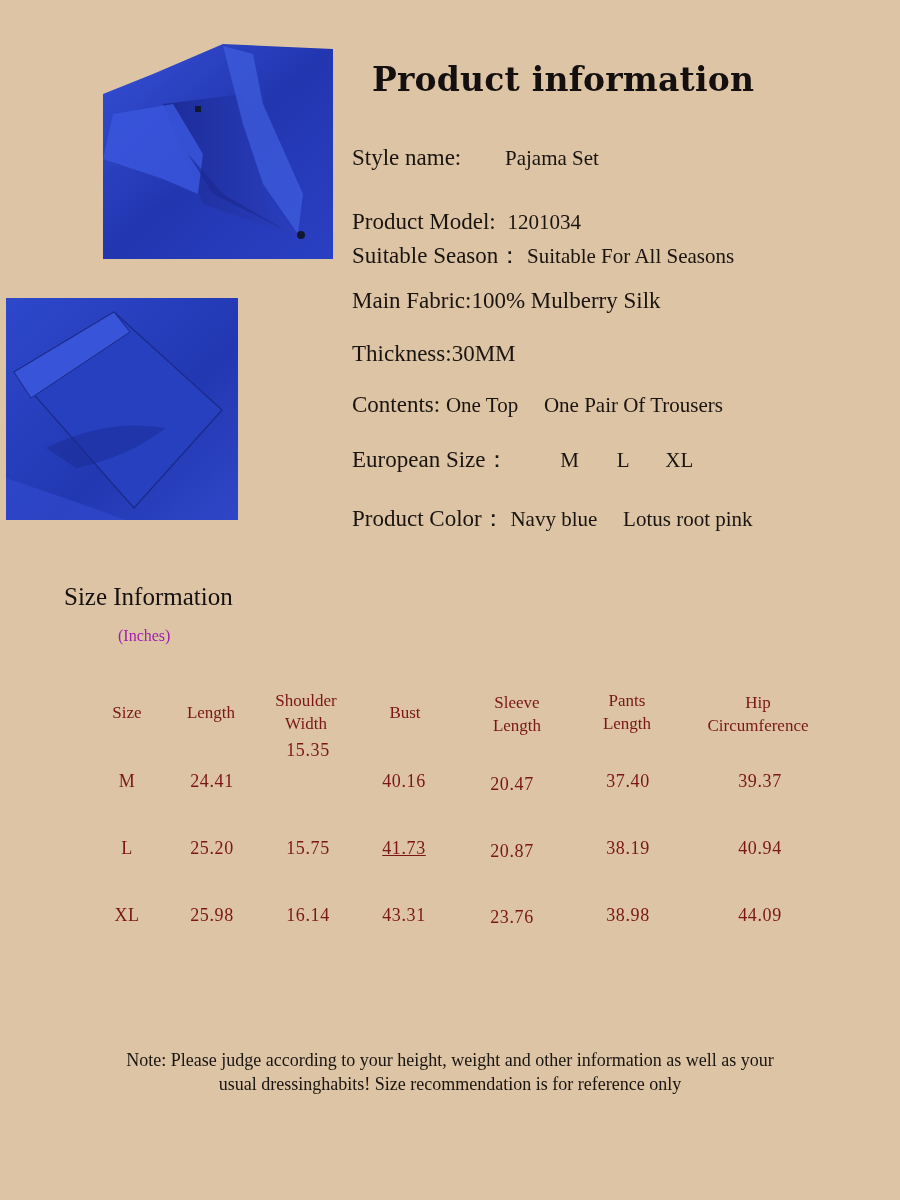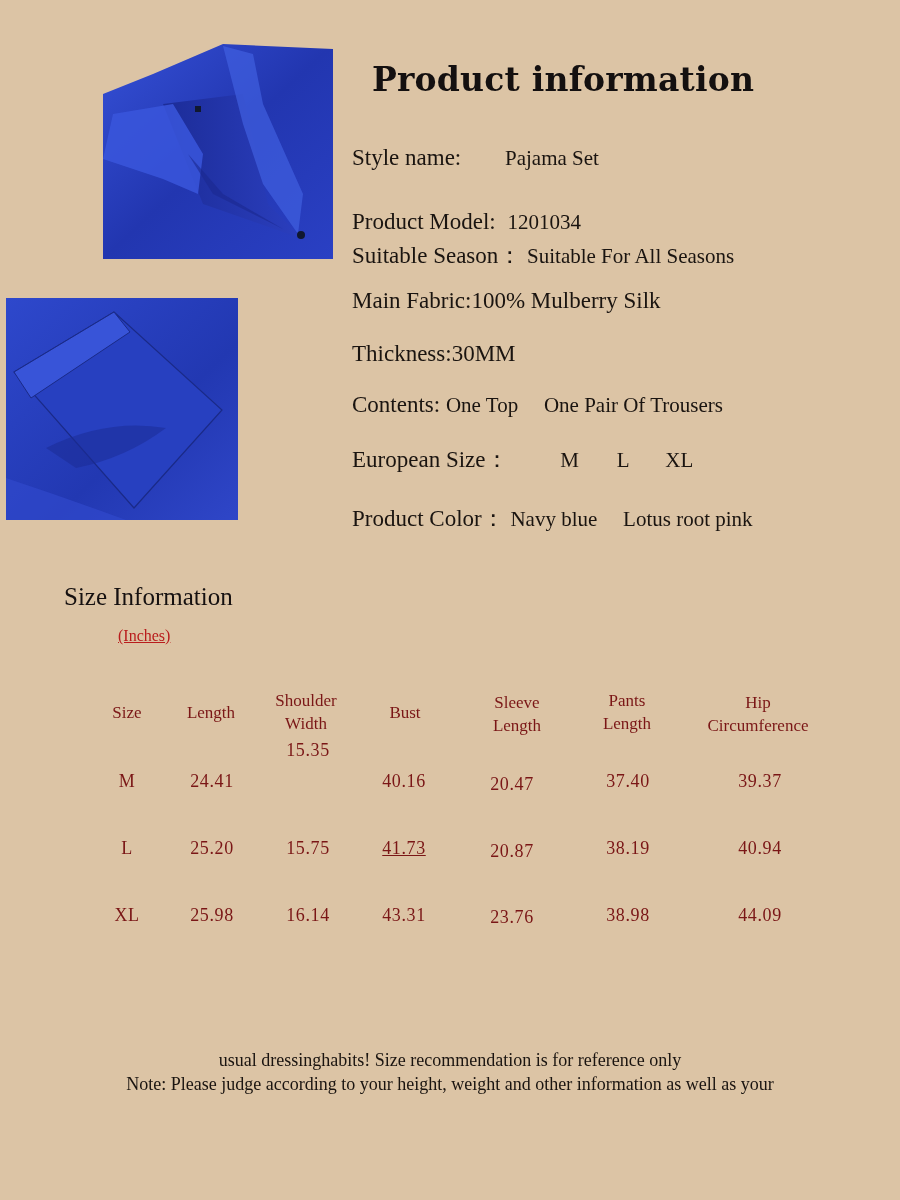--- a/index.html
+++ b/index.html
@@ -16,21 +16,21 @@
 
   .title {
     position: absolute; left: 348px; top: 60px;
     font-family: "DejaVu Serif", serif; font-weight: bold;
     font-size: 33px; letter-spacing: 0.2px; color: #141010; margin-left: 24px;
   }
   .spec { position: absolute; left: 352px; font-family: "Liberation Serif", serif; font-size: 23px; color: #1a1410; white-space: nowrap; }
   .spec .val { font-size: 21px; }
 
   .size-title { position: absolute; left: 64px; top: 583px; font-family: "Liberation Serif", serif; font-size: 25px; color: #151010; }
-  .inches { position: absolute; left: 118px; top: 627px; font-family: "Liberation Serif", serif; font-size: 16px; color: #b91c1c; text-decoration: underline; }
+  .inches { position: absolute; left: 118px; top: 627px; font-family: "Liberation Serif", serif; font-size: 16px; color: #a21caf; }
 
   .th, .td {
     position: absolute; transform: translateX(-50%); text-align: center;
     color: #7a1616; font-family: "Liberation Serif", serif; white-space: nowrap;
   }
   .th { font-size: 17px; line-height: 23px; }
   .td { font-size: 18px; letter-spacing: 0.6px; }
 
   .note {
     position: absolute; left: 40px; top: 1048px; width: 820px; text-align: center;
@@ -166,15 +166,15 @@
   <div class="td" style="left:127px; top:905px;">XL</div>
   <div class="td" style="left:212px; top:905px;">25.98</div>
   <div class="td" style="left:308px; top:905px;">16.14</div>
   <div class="td" style="left:404px; top:905px;">43.31</div>
   <div class="td" style="left:512px; top:907px;">23.76</div>
   <div class="td" style="left:628px; top:905px;">38.98</div>
   <div class="td" style="left:760px; top:905px;">44.09</div>
 </div>
 
 <div class="note">
+  <div>Note: Please judge according to your height, weight and other information as well as your</div>
   <div>usual dressinghabits! Size recommendation is for reference only</div>
-  <div>Note: Please judge according to your height, weight and other information as well as your</div>
 </div>
 
 </body></html>

